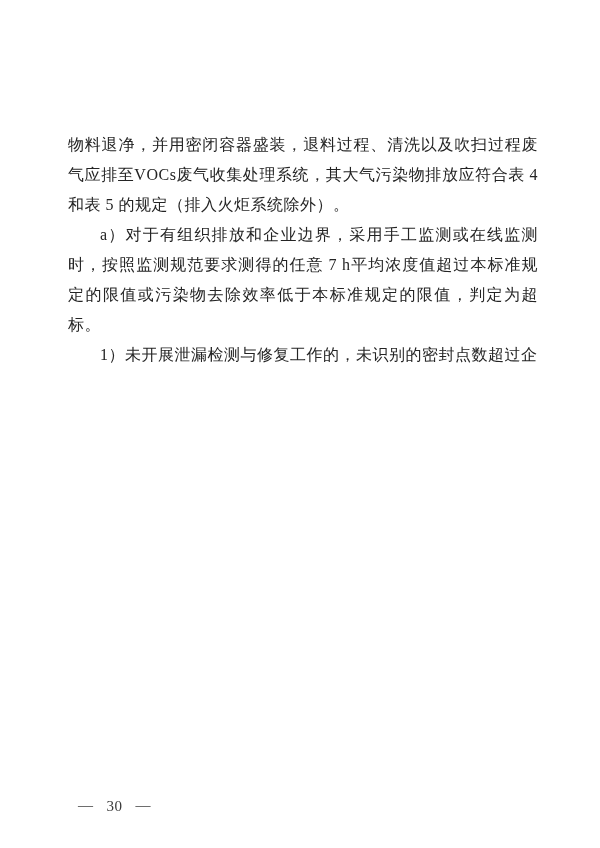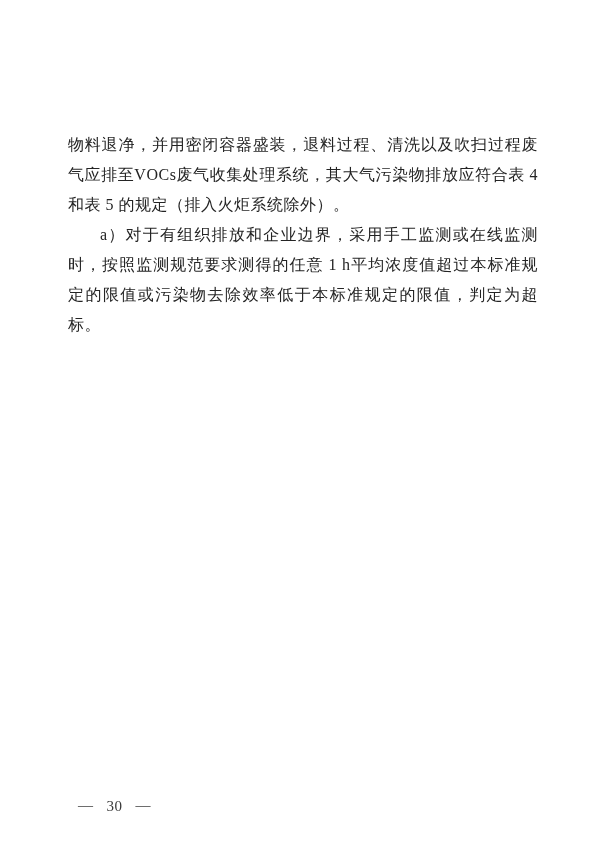--- a/index.html
+++ b/index.html
@@ -50,21 +50,22 @@
     top: -1px;
   }
 </style>
 </head>
 <body>
 
 <div class="page">
 
   <main class="content">
     <p class="continuation">物料退净，并用密闭容器盛装，退料过程、清洗以及吹扫过程废气应排至VOCs废气收集处理系统，其大气污染物排放应符合表 4 和表 5 的规定（排入火炬系统除外）。</p>
-    <p>a）对于有组织排放和企业边界，采用手工监测或在线监测时，按照监测规范要求测得的任意 1 h平均浓度值超过本标准规定的限值或污染物去除效率低于本标准规定的限值，判定为超标。</p>
+    <p>a）对于有组织排放和企业边界，采用手工监测或在线监测时，按照监测规范要求测得的任意 7 h平均浓度值超过本标准规定的限值或污染物去除效率低于本标准规定的限值，判定为超标。</p>
+    <p>1）未开展泄漏检测与修复工作的，未识别的密封点数超过企</p>
   </main>
 
   <footer class="footer">
     <span class="dash">—</span>
     <span>30</span>
     <span class="dash">—</span>
   </footer>
 
 </div>
 

